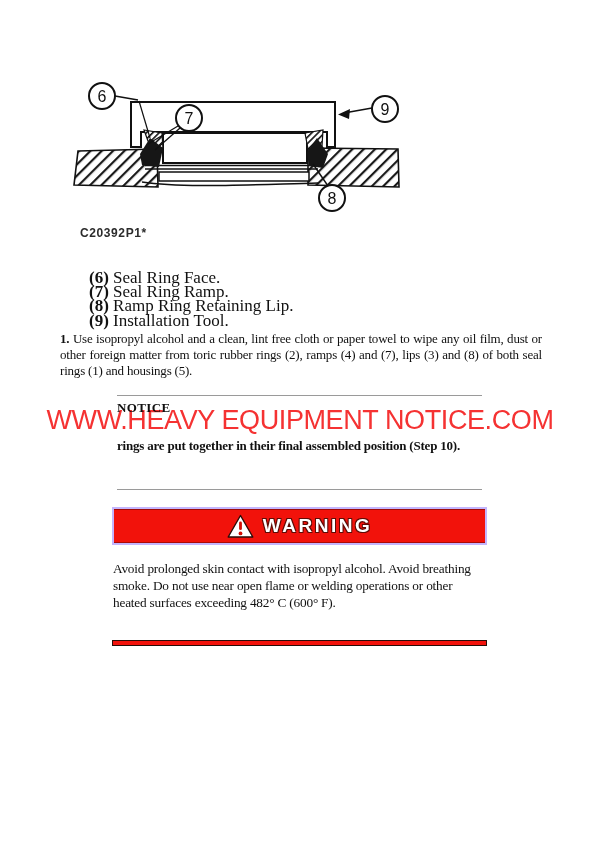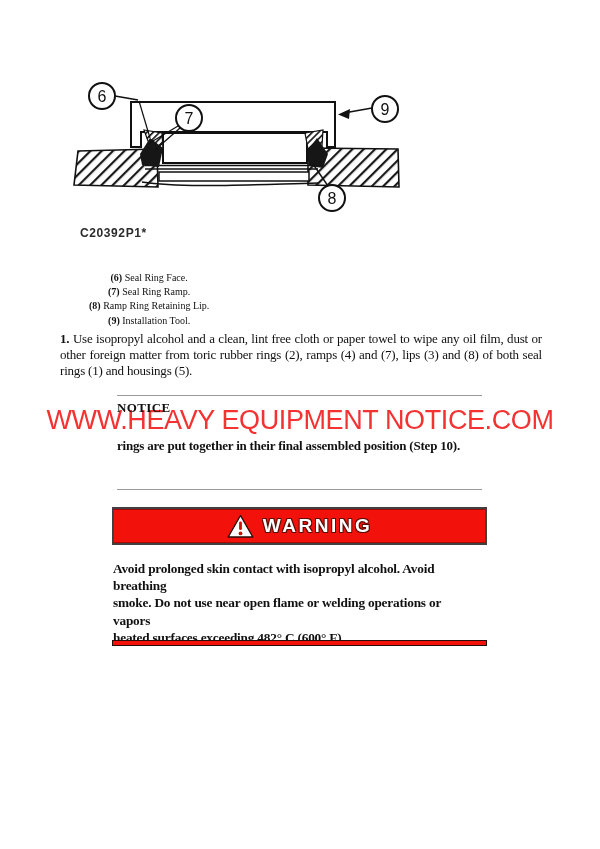--- a/index.html
+++ b/index.html
@@ -18,21 +18,21 @@
     overflow:hidden;
   }
   
   .diagram{position:absolute;left:60px;top:78px;}
   .fig-caption{
     position:absolute;left:72px;top:226px;
     font-family:"Liberation Sans", sans-serif;
     font-size:12px;font-weight:600;letter-spacing:.6px;color:#2b2b2b;margin-left:8px;
   }
   
-  .legend{position:absolute;left:89px;top:271px;font-size:10px;line-height:14.2px;text-align:center;}
+  .legend{position:absolute;left:89px;top:271px;font-size:17px;line-height:14.2px;}
   .legend .num{font-weight:bold;}
   
   .step{
     position:absolute;left:60px;top:331px;width:482px;
     font-size:13px;line-height:16px;text-align:justify;letter-spacing:-.2px;
   }
   .step .num{font-weight:bold;}
   
   .hrule{position:absolute;left:117px;width:365px;height:0;border-top:1.4px solid var(--rule-gray);}
   .rule-top{top:395px;}
@@ -52,32 +52,32 @@
     font-family:"Liberation Sans", sans-serif;
     font-size:27px;line-height:30px;letter-spacing:-.4px;
     color:var(--watermark-red);
     mix-blend-mode:multiply;
     z-index:20;white-space:nowrap;
   }
   
   .warn-banner{
     position:absolute;left:112px;top:507px;width:375px;height:38px;
     background:var(--banner-red);
-    border:2px solid #404040;
+    border:2px solid #c4b5fd;
     box-shadow:inset 0 1px 0 rgba(0,0,0,.35), inset 0 -1px 0 rgba(0,0,0,.3);
     display:flex;align-items:center;justify-content:center;gap:9px;
   }
   .warn-title{
     font-family:"Liberation Sans", sans-serif;
     font-weight:bold;font-size:19px;letter-spacing:2.5px;color:#ffffff;
     text-shadow:1px 1px 0 #5e0c06, -1px -1px 0 #5e0c06, 1px -1px 0 #5e0c06, -1px 1px 0 #5e0c06;
   }
   .warn-body{
     position:absolute;left:113px;top:560px;width:362px;
-    font-weight:bold;font-size:13.3px;line-height:17.2px;letter-spacing:-.2px;
+    font-weight:normal;font-size:13.3px;line-height:17.2px;letter-spacing:-.2px;
   }
   .red-rule{
     position:absolute;left:112px;top:640px;width:375px;height:6px;
     background:var(--banner-red);
     border:1px solid #2a0c08;
   }
 </style>
 </head>
 <body>
 
@@ -163,19 +163,19 @@
     <svg width="27" height="25" viewBox="0 0 27 25">
       <path d="M13.5,1.5 L25.8,23 L1.2,23 Z" fill="#ffffff" stroke="#2a0c08" stroke-width="1.4" stroke-linejoin="round"></path>
       <rect x="12.1" y="7.5" width="2.8" height="8.6" rx="1.4" fill="#d30e05"></rect>
       <circle cx="13.5" cy="19.4" r="1.9" fill="#d30e05"></circle>
     </svg>
     <span class="warn-title">WARNING</span>
   </div>
 
   <div class="warn-body">
     <div>Avoid prolonged skin contact with isopropyl alcohol. Avoid breathing</div>
-    <div>smoke. Do not use near open flame or welding operations or vapors</div>
+    <div>smoke. Do not use near open flame or welding operations or other</div>
     <div>heated surfaces exceeding 482° C (600° F).</div>
   </div>
 
   <div class="red-rule"></div>
 
 </div>
 
 </body></html>

